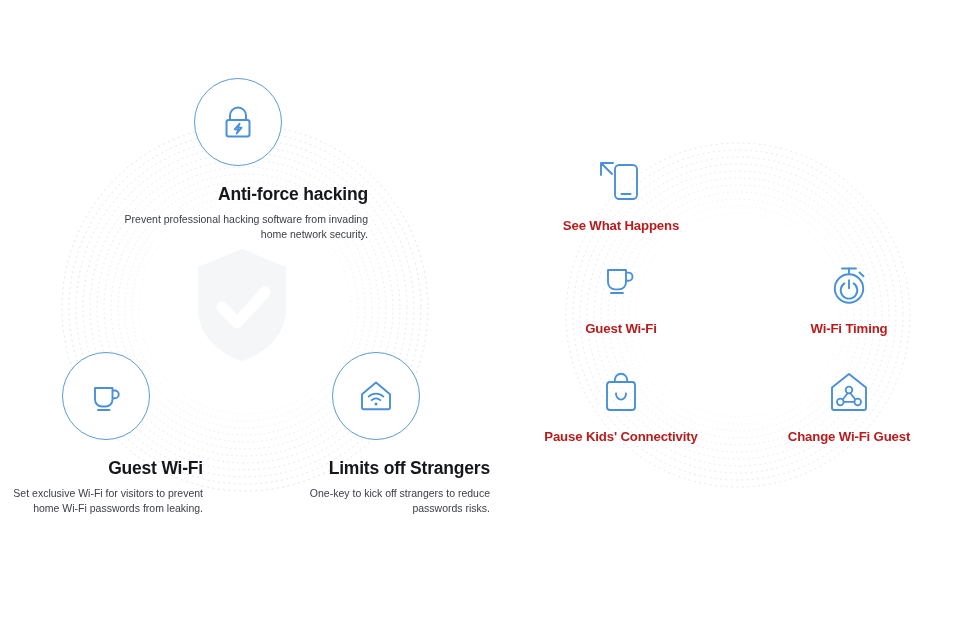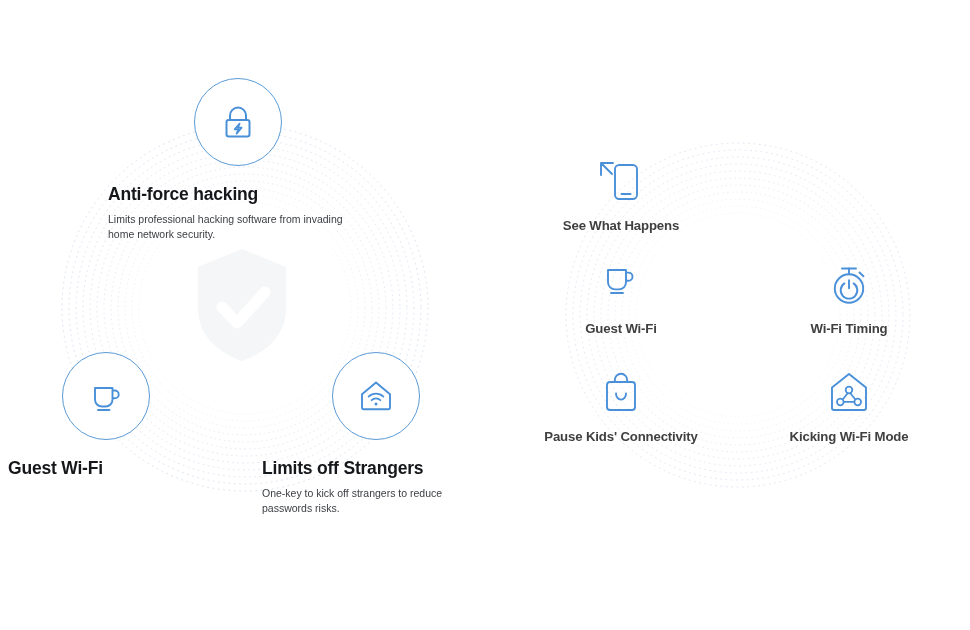--- a/index.html
+++ b/index.html
@@ -14,21 +14,21 @@
   .rings{ position:absolute; pointer-events:none; }
   .rings svg{ display:block; overflow:visible; }
 
   
   .left-panel{ position:absolute; left:0; top:0; width:500px; height:630px; }
 
   .shield-wm{
     position:absolute; left:194px; top:247px; width:96px; height:116px;
   }
 
-  .feature{ position:absolute; text-align:left; }
+  .feature{ position:absolute; text-align:right; }
   .feature .circle{
     width:88px; height:88px; border-radius:50%;
     border:1.6px solid #5b9bd5; background:#ffffff;
     display:flex; align-items:center; justify-content:center;
     margin:0 auto;
   }
   .feature .ftitle{
     font-size:17.5px; font-weight:700; letter-spacing:-0.2px;
     color:#16171a; margin-top:18px; white-space:nowrap;
   }
@@ -43,21 +43,21 @@
 
   
   .right-panel{ position:absolute; left:500px; top:0; width:470px; height:630px; }
 
   .tile{ position:absolute; text-align:center; }
   .tile .ticon{
     height:52px; display:flex; align-items:flex-end; justify-content:center;
   }
   .tile .tlabel{
     margin-top:11px; font-size:13.2px; font-weight:700;
-    letter-spacing:-0.15px; color:#404040; white-space:nowrap;
+    letter-spacing:-0.15px; color:#b91c1c; white-space:nowrap;
   }
 
   #tile-see   { left:30px;  top:155px; width:182px; }
   #tile-speed { left:258px; top:155px; width:182px; }
   #tile-guest { left:30px;  top:258px; width:182px; }
   #tile-timing{ left:258px; top:258px; width:182px; }
   #tile-pause { left:30px;  top:366px; width:182px; }
   #tile-mode  { left:258px; top:366px; width:182px; }
 
   .ico{ display:block; }
@@ -99,34 +99,35 @@
       <div class="circle">
         <span>
           <svg class="ico" width="42" height="42" viewBox="0 0 42 42" aria-hidden="true">
             <path d="M13 19 V14.5 C13 10.1 16.6 6.5 21 6.5 C25.4 6.5 29 10.1 29 14.5 V19" fill="none" stroke="#4a90d9" stroke-width="2" stroke-linecap="round"></path>
             <rect x="9.5" y="19" width="23" height="16.5" rx="2.2" fill="none" stroke="#4a90d9" stroke-width="2"></rect>
             <path d="M22.6 22.6 L17.6 28.3 H21.3 L19.6 32.6 L24.6 26.6 H20.9 Z" fill="none" stroke="#4a90d9" stroke-width="1.7" stroke-linejoin="round" stroke-linecap="round"></path>
           </svg>
         </span>
       </div>
       <div class="ftitle">Anti-force hacking</div>
-      <div class="fdesc">Limits professional hacking software from invading home network security.</div>
+      <div class="fdesc">Prevent professional hacking software from invading home network security.</div>
     </div>
 
     <div class="feature" id="feat-guest">
       <div class="circle">
         <span>
           <svg class="ico" width="42" height="42" viewBox="0 0 42 42" aria-hidden="true">
             <path d="M10 13 H27.5 V24.5 C27.5 28.4 24.4 31.5 20.5 31.5 H17 C13.1 31.5 10 28.4 10 24.5 Z" fill="none" stroke="#4a90d9" stroke-width="1.9" stroke-linejoin="round"></path>
             <path d="M27.5 15.5 H29.8 C32 15.5 33.7 17.2 33.7 19.4 C33.7 21.6 32 23.3 29.8 23.3 H27.5" fill="none" stroke="#4a90d9" stroke-width="1.9" stroke-linejoin="round"></path>
             <line x1="13" y1="35" x2="24.5" y2="35" stroke="#4a90d9" stroke-width="1.9" stroke-linecap="round"></line>
           </svg>
         </span>
       </div>
       <div class="ftitle">Guest Wi-Fi</div>
+      <div class="fdesc">Set exclusive Wi-Fi for visitors to prevent home Wi-Fi passwords from leaking.</div>
     </div>
 
     <div class="feature" id="feat-kick">
       <div class="circle">
         <span>
           <svg class="ico" width="44" height="44" viewBox="0 0 44 44" aria-hidden="true">
             <path d="M22 8.5 L36 20.3 V33.5 A1.8 1.8 0 0 1 34.2 35.3 H9.8 A1.8 1.8 0 0 1 8 33.5 V20.3 Z" fill="none" stroke="#4a90d9" stroke-width="1.9" stroke-linejoin="round"></path>
             <path d="M14.6 22.6 C18.8 18.7 25.2 18.7 29.4 22.6" fill="none" stroke="#4a90d9" stroke-width="1.8" stroke-linecap="round"></path>
             <path d="M17.6 26.2 C20.2 23.9 23.8 23.9 26.4 26.2" fill="none" stroke="#4a90d9" stroke-width="1.8" stroke-linecap="round"></path>
             <circle cx="22" cy="30.1" r="1.5" fill="#4a90d9"></circle>
@@ -215,16 +216,16 @@
             <line x1="26" y1="23.5" x2="33.5" y2="33"></line>
             <line x1="20.8" y1="33.8" x2="31.2" y2="33.8"></line>
           </g>
           <g fill="#ffffff" stroke="#4a90d9" stroke-width="1.8">
             <circle cx="26" cy="22" r="3.3"></circle>
             <circle cx="17.3" cy="34" r="3.3"></circle>
             <circle cx="34.7" cy="34" r="3.3"></circle>
           </g>
         </svg>
       </div>
-      <div class="tlabel">Kicking Wi-Fi Mode</div>
+      <div class="tlabel">Change Wi-Fi Guest</div>
     </div>
   </div>
 </div>
 
 </body></html>

